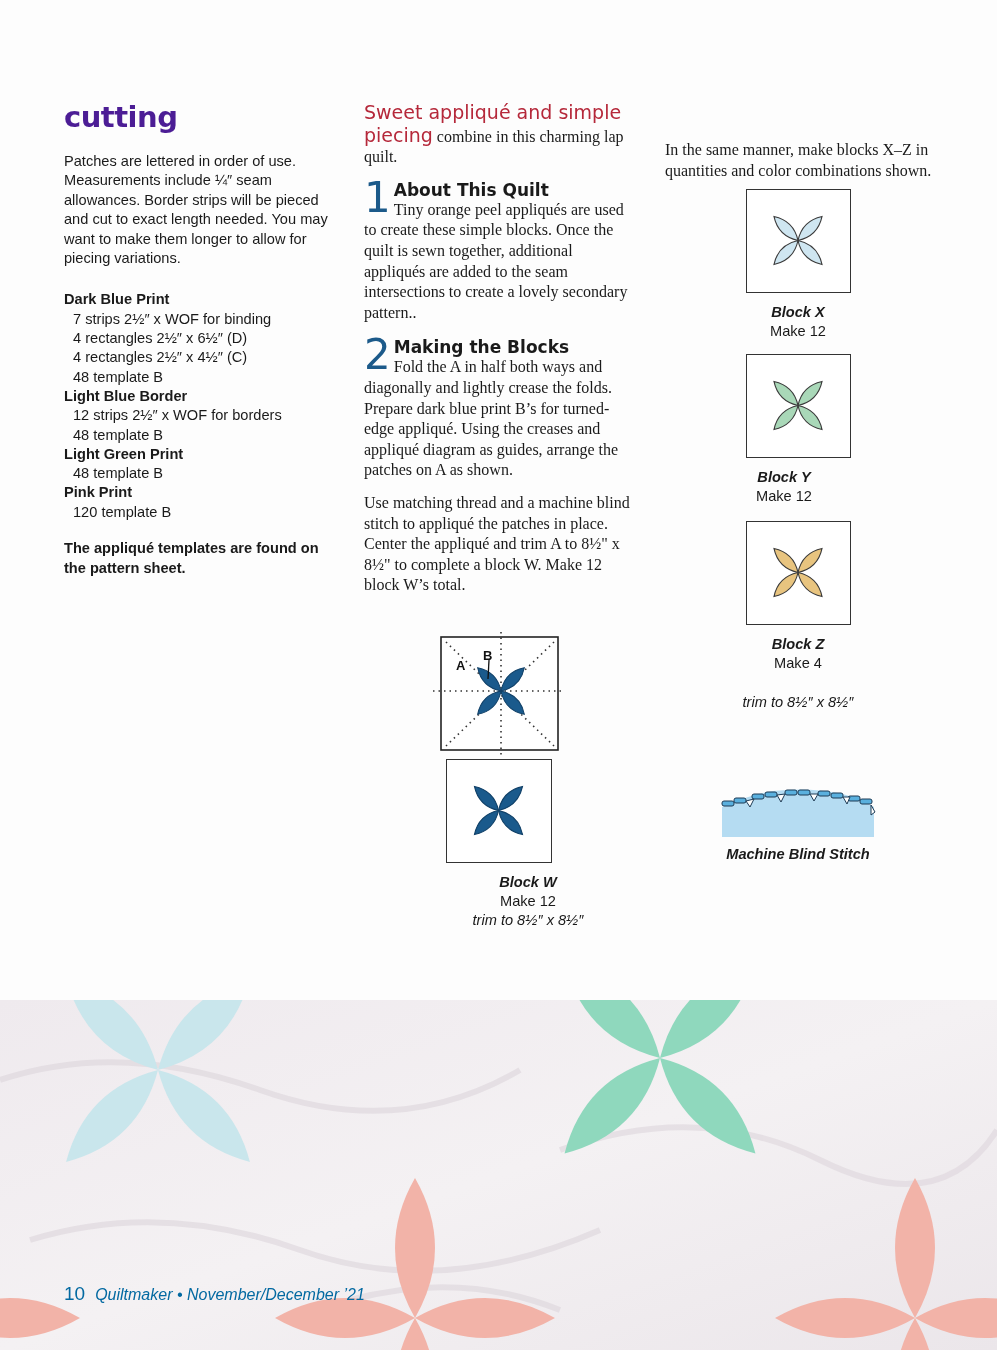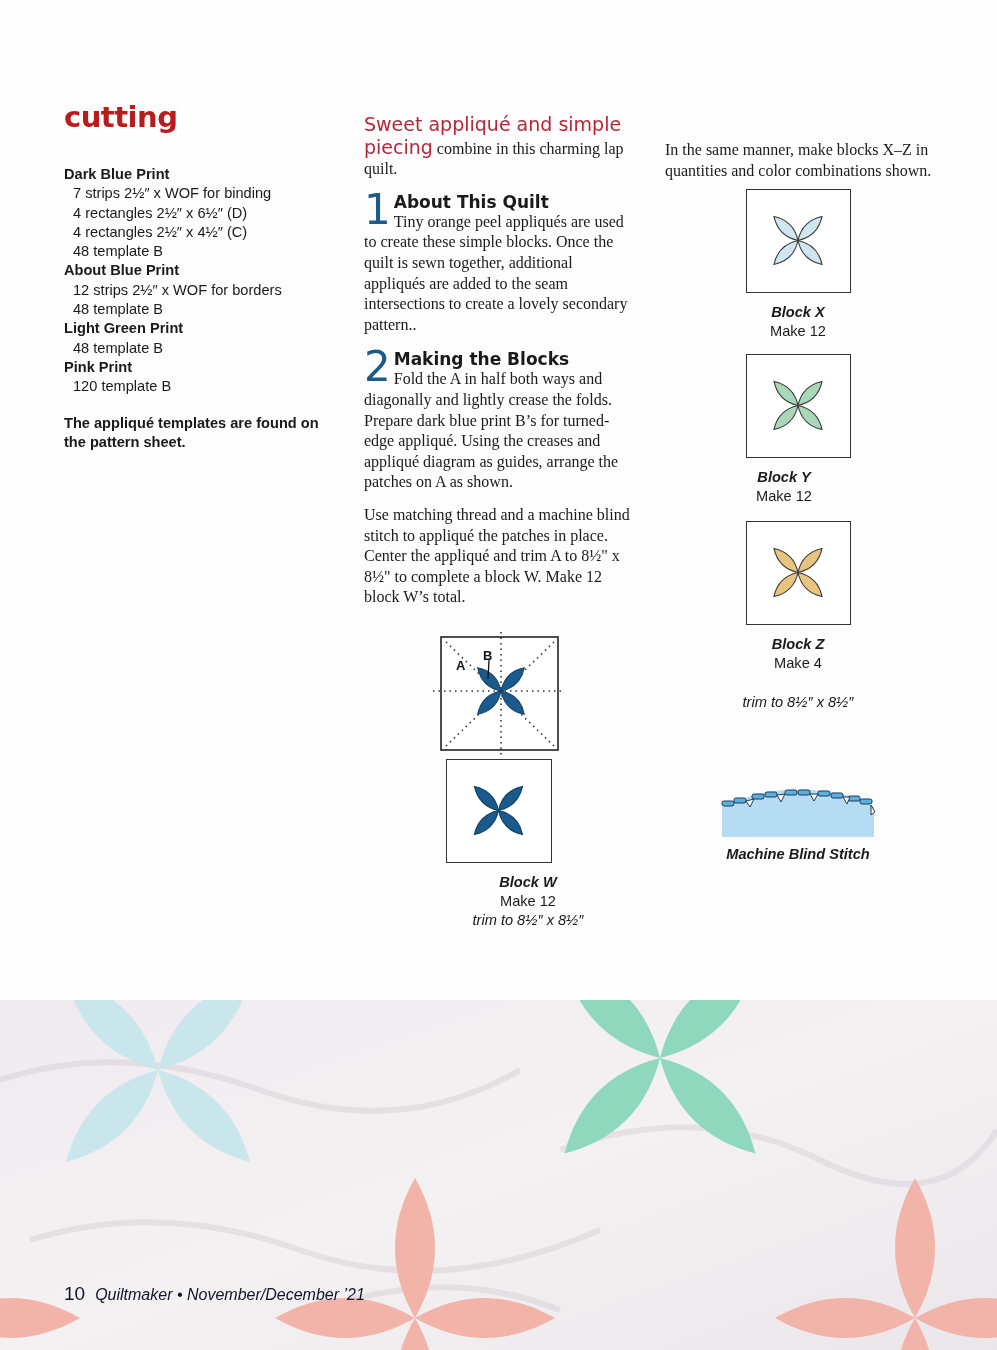--- a/index.html
+++ b/index.html
@@ -8,69 +8,70 @@
     background: #fdfdfd;
     font-family: "Liberation Sans", "DejaVu Sans", sans-serif;
     color: #1a1a1a;
   }
   .abs { position: absolute; }
 
   
   #col-left { left: 64px; top: 100px; width: 275px; }
   .cut-title {
     font-family: "DejaVu Sans", sans-serif; font-weight: bold;
-    color: #b91c1c; font-size: 29px; letter-spacing: -0.5px; margin: 0 0 31px 0;
+    color: #4c1d95; font-size: 29px; letter-spacing: -0.5px; margin: 0 0 18px 0;
   }
   .cut-intro { font-size: 14.6px; line-height: 19.4px; margin: 0 0 22px 0; }
   .fab-group { font-size: 14.6px; line-height: 19.3px; }
   .fab-name { font-weight: bold; }
   .fab-item { padding-left: 9px; }
   .cut-note { font-weight: bold; font-size: 14.6px; line-height: 19.8px; margin-top: 17px; }
 
   
-  #col-mid { left: 364px; top: 102px; width: 268px; font-family: "Liberation Serif", "DejaVu Serif", serif; margin-top: 12px; }
+  #col-mid { left: 364px; top: 102px; width: 268px; font-family: "Liberation Serif", "DejaVu Serif", serif; }
   .serif-body { font-size: 16px; line-height: 20.6px; }
   .lead-red { color: #b5283a; font-family: "DejaVu Sans", sans-serif; font-size: 19px; line-height: 20px; }
   .step { margin-top: 12px; position: relative; }
   .step-num {
     float: left; font-family: "DejaVu Sans", sans-serif; font-size: 42px; line-height: 36px;
     color: #1c5a8a; margin: 0 3px -2px 0; font-weight: normal;
   }
   .step-title { font-family: "DejaVu Sans", sans-serif; font-weight: bold; font-size: 17px; line-height: 20px; }
   .para { margin-top: 12px; }
 
   
   #col-right { left: 665px; top: 101px; width: 270px; font-family: "Liberation Serif", "DejaVu Serif", serif; font-size: 16px; line-height: 20.6px; margin-top: 39px; }
 
   .block-box { background: #fff; border: 1.5px solid #333; box-sizing: border-box; }
   .caption { text-align: center; font-size: 14.6px; line-height: 19px; }
   .caption .b { font-weight: bold; font-style: italic; }
   .caption .i { font-style: italic; }
 
   
   #photo { left: 0; top: 1000px; width: 997px; height: 350px; overflow: hidden; }
-  #footer { left: 64px; top: 1283px; font-size: 16px; color: #0f172a; }
+  #footer { left: 64px; top: 1283px; font-size: 16px; color: #0369a1; }
   #footer .pg { font-size: 19px; margin-right: 10px; }
   #footer .mag { font-style: italic; }
 </style>
 </head>
 <body>
 
 <div id="col-left" class="abs">
   <h2 class="cut-title">cutting</h2>
+  <p class="cut-intro">Patches are lettered in order of use. Measurements include ¼″ seam allowances. Border strips will be pieced and cut to exact length needed. You may want to make them longer to allow for piecing variations.</p>
   <div id="fabric-list">
       <div class="fab-group">
         <div class="fab-name">Dark Blue Print</div>
         <div class="fab-item">7 strips 2½″  x WOF for binding</div>
         <div class="fab-item">4 rectangles 2½″  x 6½″ (D)</div>
         <div class="fab-item">4 rectangles 2½″  x 4½″ (C)</div>
         <div class="fab-item">48 template B</div>
       </div>
       <div class="fab-group">
-        <div class="fab-name">About Blue Print</div>
+        <div class="fab-name">Light Blue Border</div>
         <div class="fab-item">12 strips 2½″  x WOF for borders</div>
         <div class="fab-item">48 template B</div>
       </div>
       <div class="fab-group">
         <div class="fab-name">Light Green Print</div>
         <div class="fab-item">48 template B</div>
       </div>
       <div class="fab-group">
         <div class="fab-name">Pink Print</div>
         <div class="fab-item">120 template B</div>

